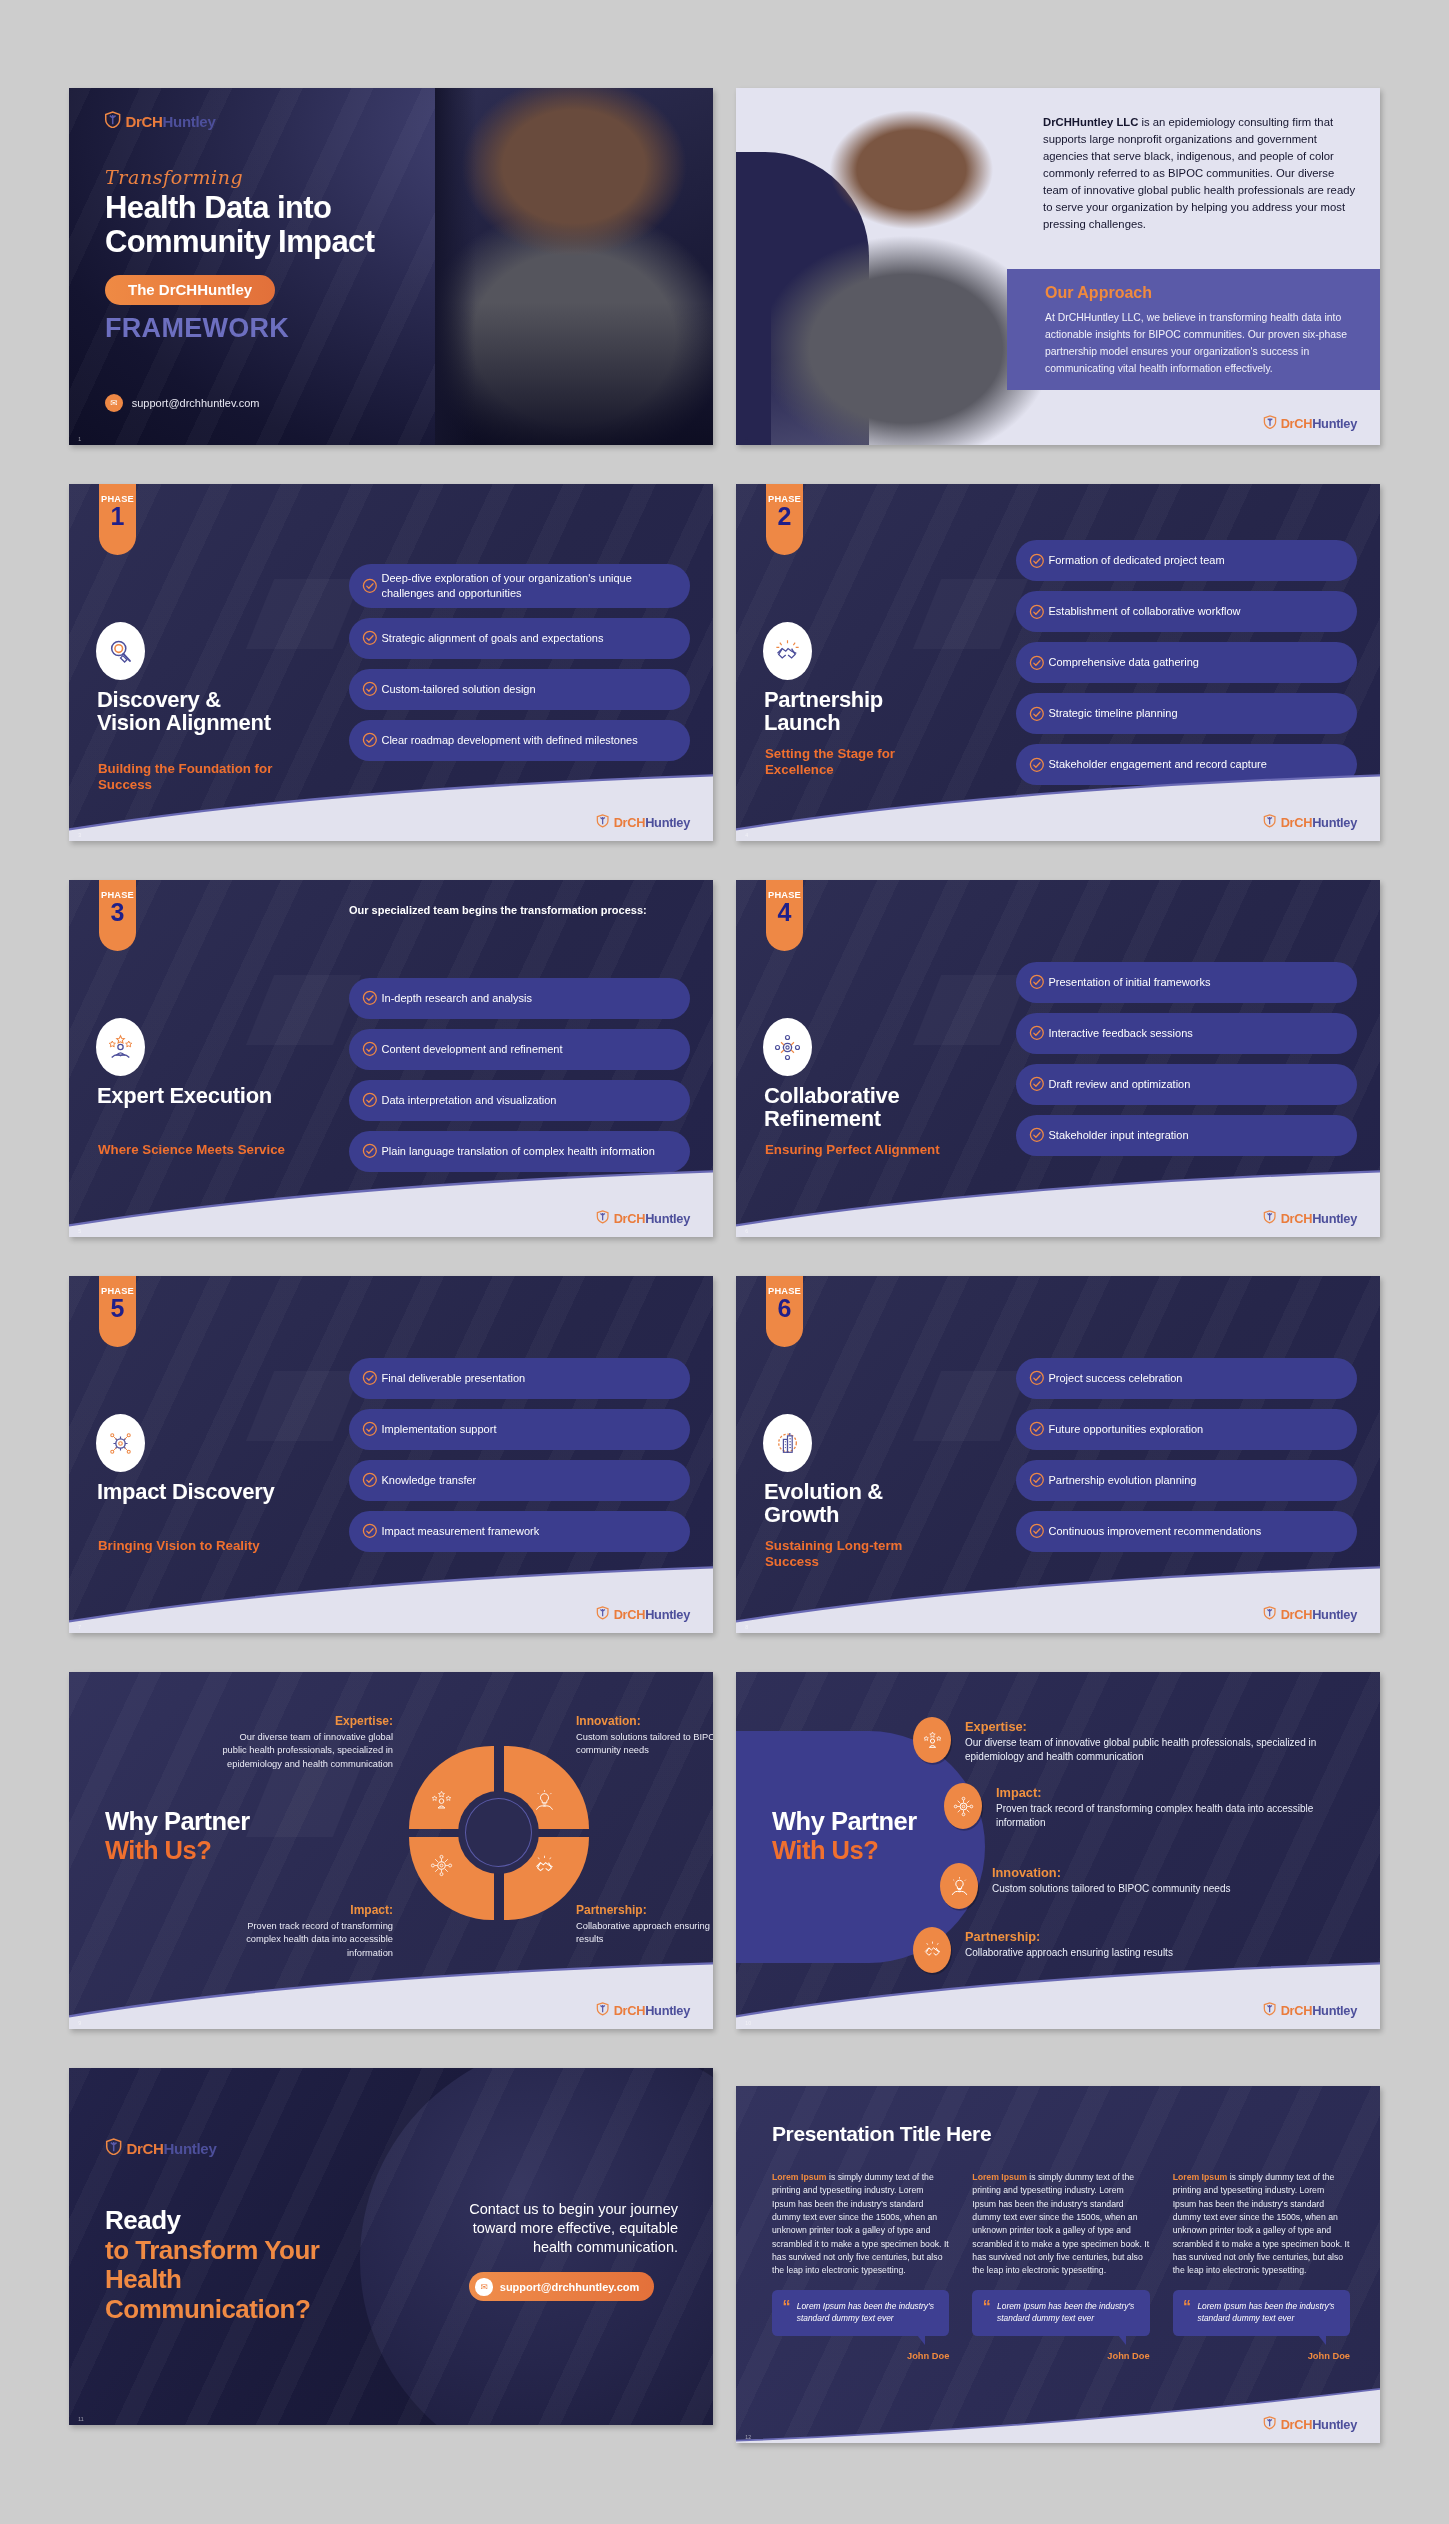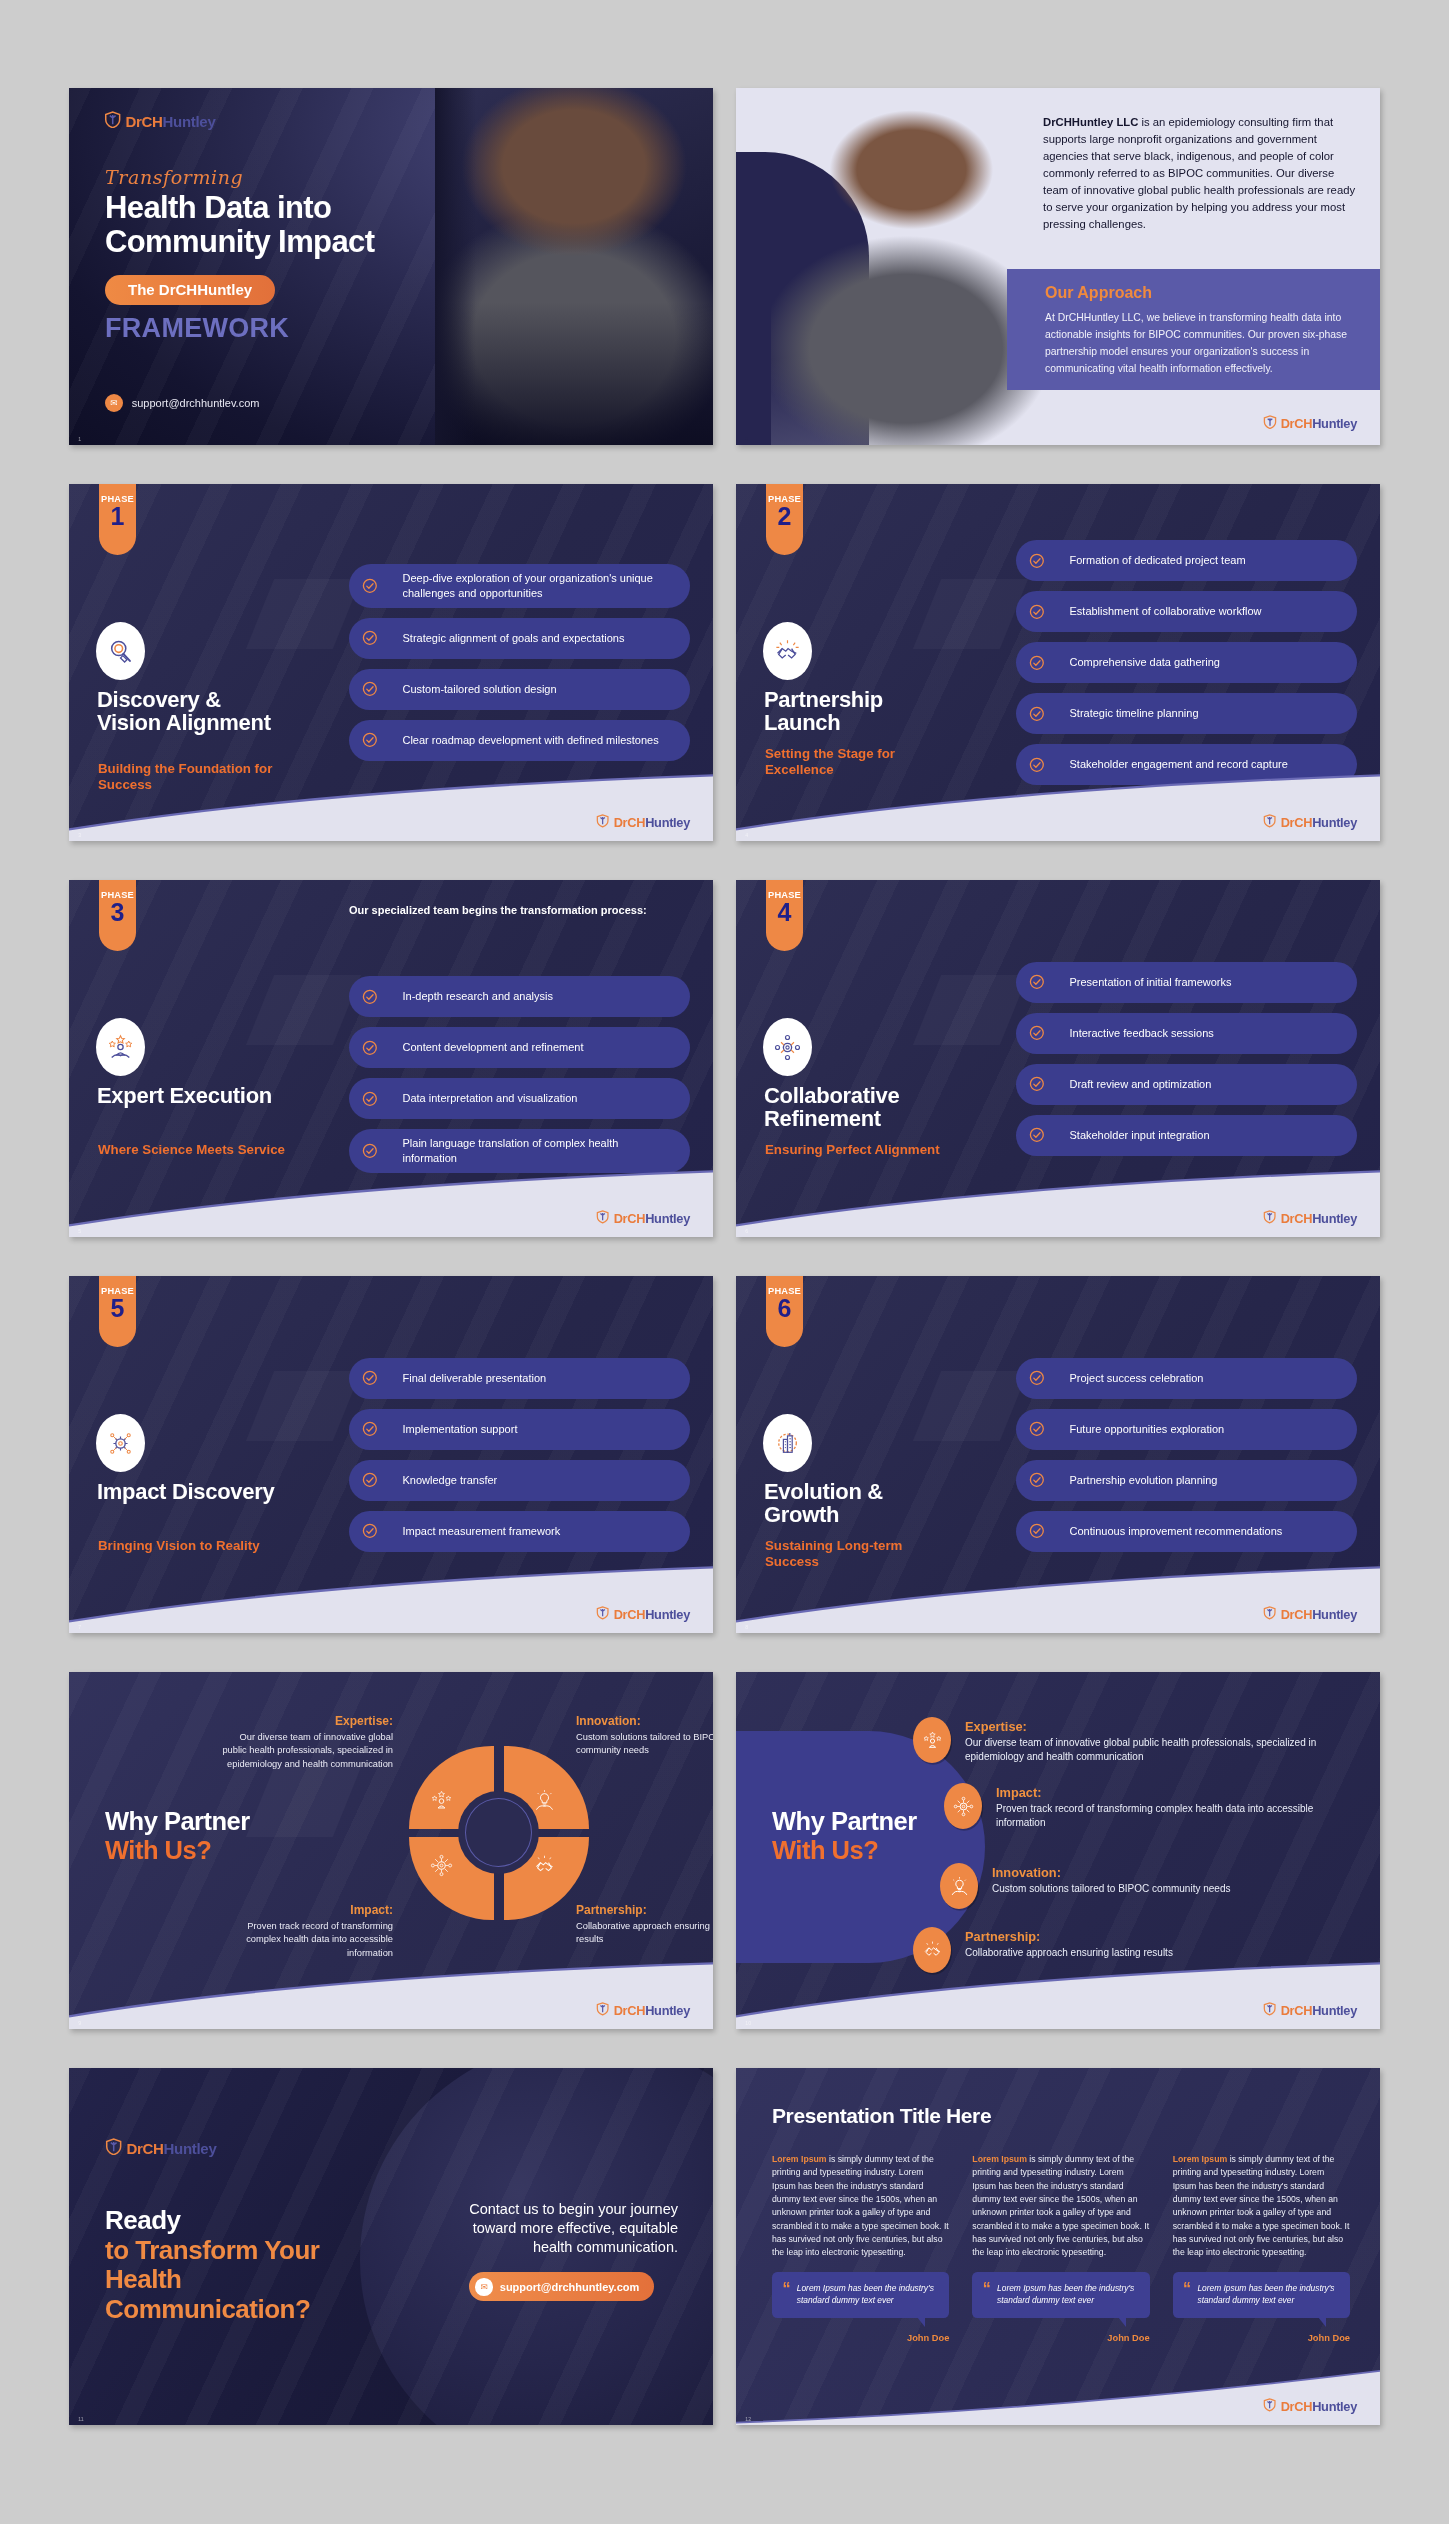--- a/index.html
+++ b/index.html
@@ -163,21 +163,21 @@
     display:flex; flex-direction:column; justify-content:center; gap: 10px;
   }
   .phase-list.with-kicker { padding-top: 32px; }
   .kicker {
     position:absolute; left: 280px; top: 24px; right: 23px;
     color:#fff; font-size: 11px; font-weight:700;
   }
   .pill {
     background:#3b3d8e; border-radius: 27px;
     min-height: 41px; padding: 7px 15px 7px 12.8px;
-    display:flex; align-items:center; gap: 25px;
+    display:flex; align-items:center; gap: 4px;
   }
   .pill .chk { flex: 0 0 auto; width: 15.7px; height: 15.7px; }
   .pill .chk svg { width: 15.7px; height: 15.7px; display:block; }
   .pill .lbl { color:#fff; font-size: 11px; line-height: 1.34; }
 
   
   .s-why { background: linear-gradient(135deg,#32325c 0%, #2a2a50 55%, #262649 100%); }
   .s-why .heading { position:absolute; left: 36px; top: 135px; }
   .s-why .heading .l1 { color:#fff; font-size: 25.5px; font-weight: 800; letter-spacing:-0.5px; }
   .s-why .heading .l2 { color:#f0702f; font-size: 25.5px; font-weight: 800; letter-spacing:-0.5px; }
@@ -248,21 +248,21 @@
     background: linear-gradient(90deg,#f08e4c,#e3703a);
     border-radius: 23px; padding: 5.8px 15px 5.8px 6.4px;
   }
   .s-cta .mailbtn .bub {
     width: 17.4px; height: 17.4px; border-radius:50%; background:#fff;
     display:flex; align-items:center; justify-content:center; color:#ee7f3d; font-size:8.7px;
   }
   .s-cta .mailbtn .mail { color:#fff; font-size: 11px; font-weight:700; }
 
   
-  .s-grid { background: linear-gradient(135deg,#33335e 0%, #2c2c55 55%, #28284e 100%); }
+  .s-grid { background: linear-gradient(135deg,#33335e 0%, #2c2c55 55%, #28284e 100%); margin-top: 18px; }
   .s-grid h2 {
     position:absolute; left: 36px; top: 36px;
     color:#fff; font-size: 21px; font-weight:800; letter-spacing:-0.4px;
   }
   .s-grid .cols {
     position:absolute; left: 36px; right: 30px; top: 85px;
     display:grid; grid-template-columns: repeat(3, 1fr); gap: 23px;
   }
   .s-grid .col p { color:#eef0f8; font-size: 8.7px; line-height: 1.53; }
   .s-grid .col p .hl { color:#f08a3e; font-weight: 700; }

